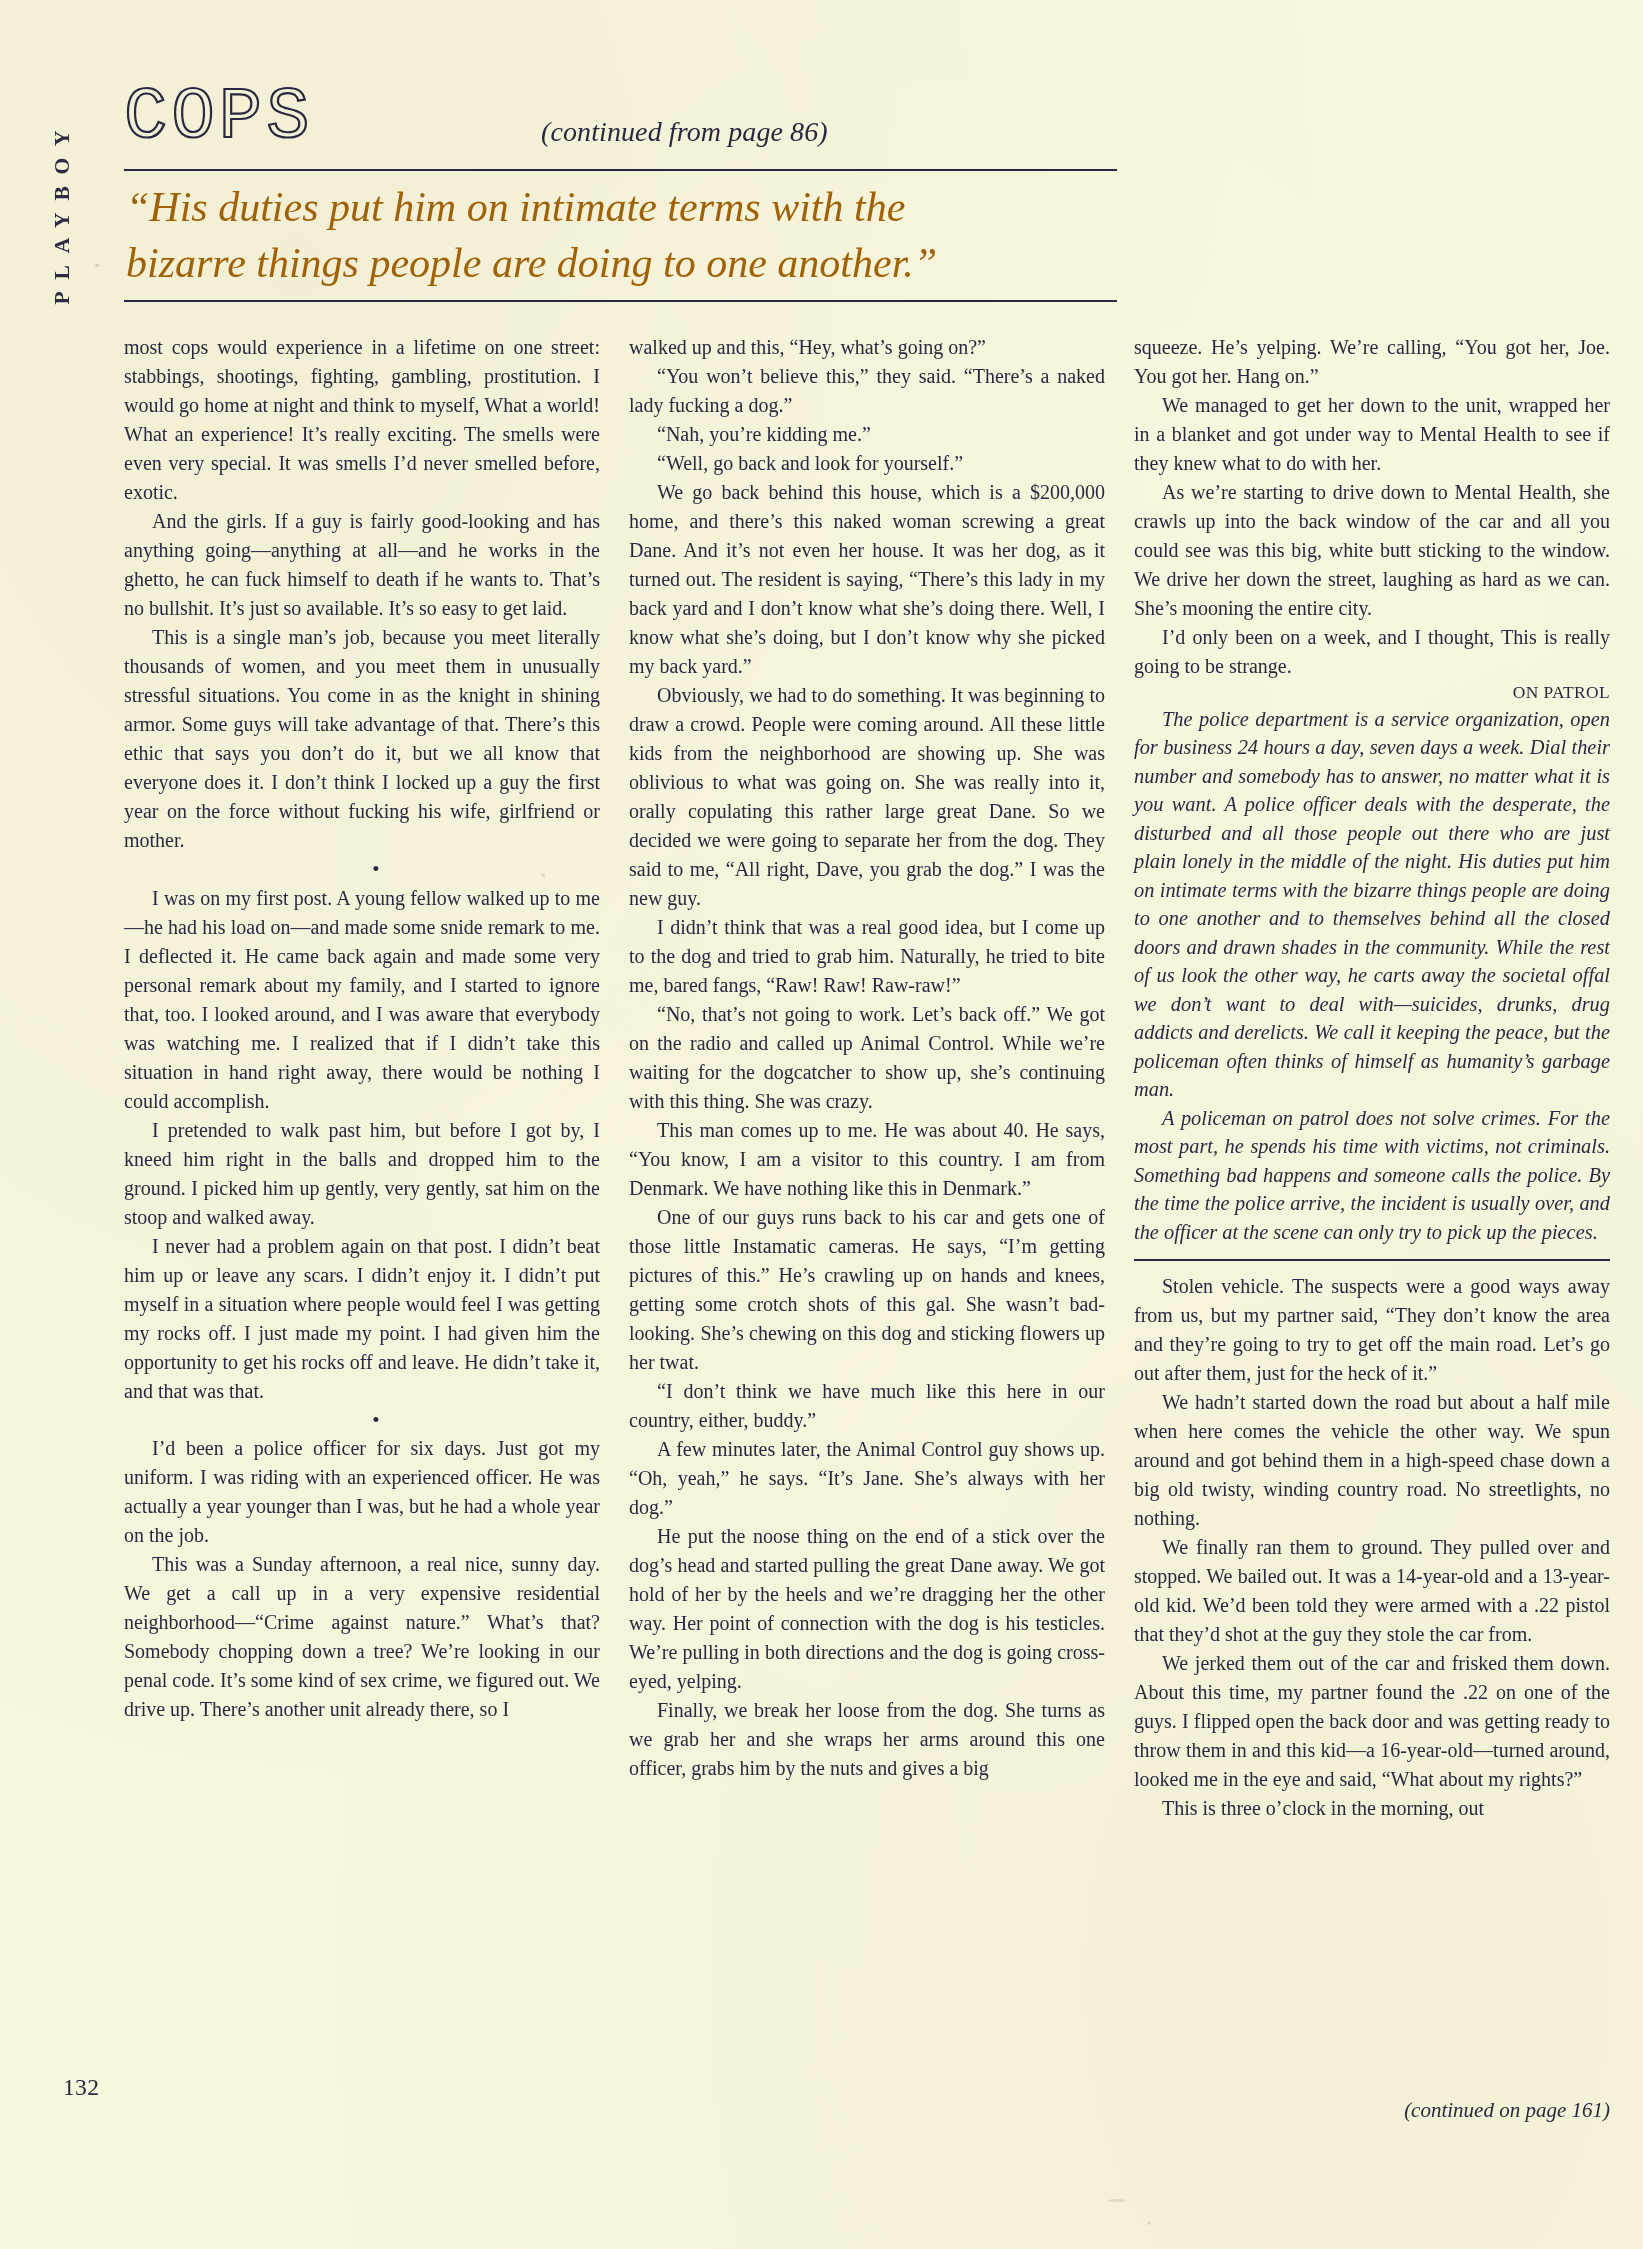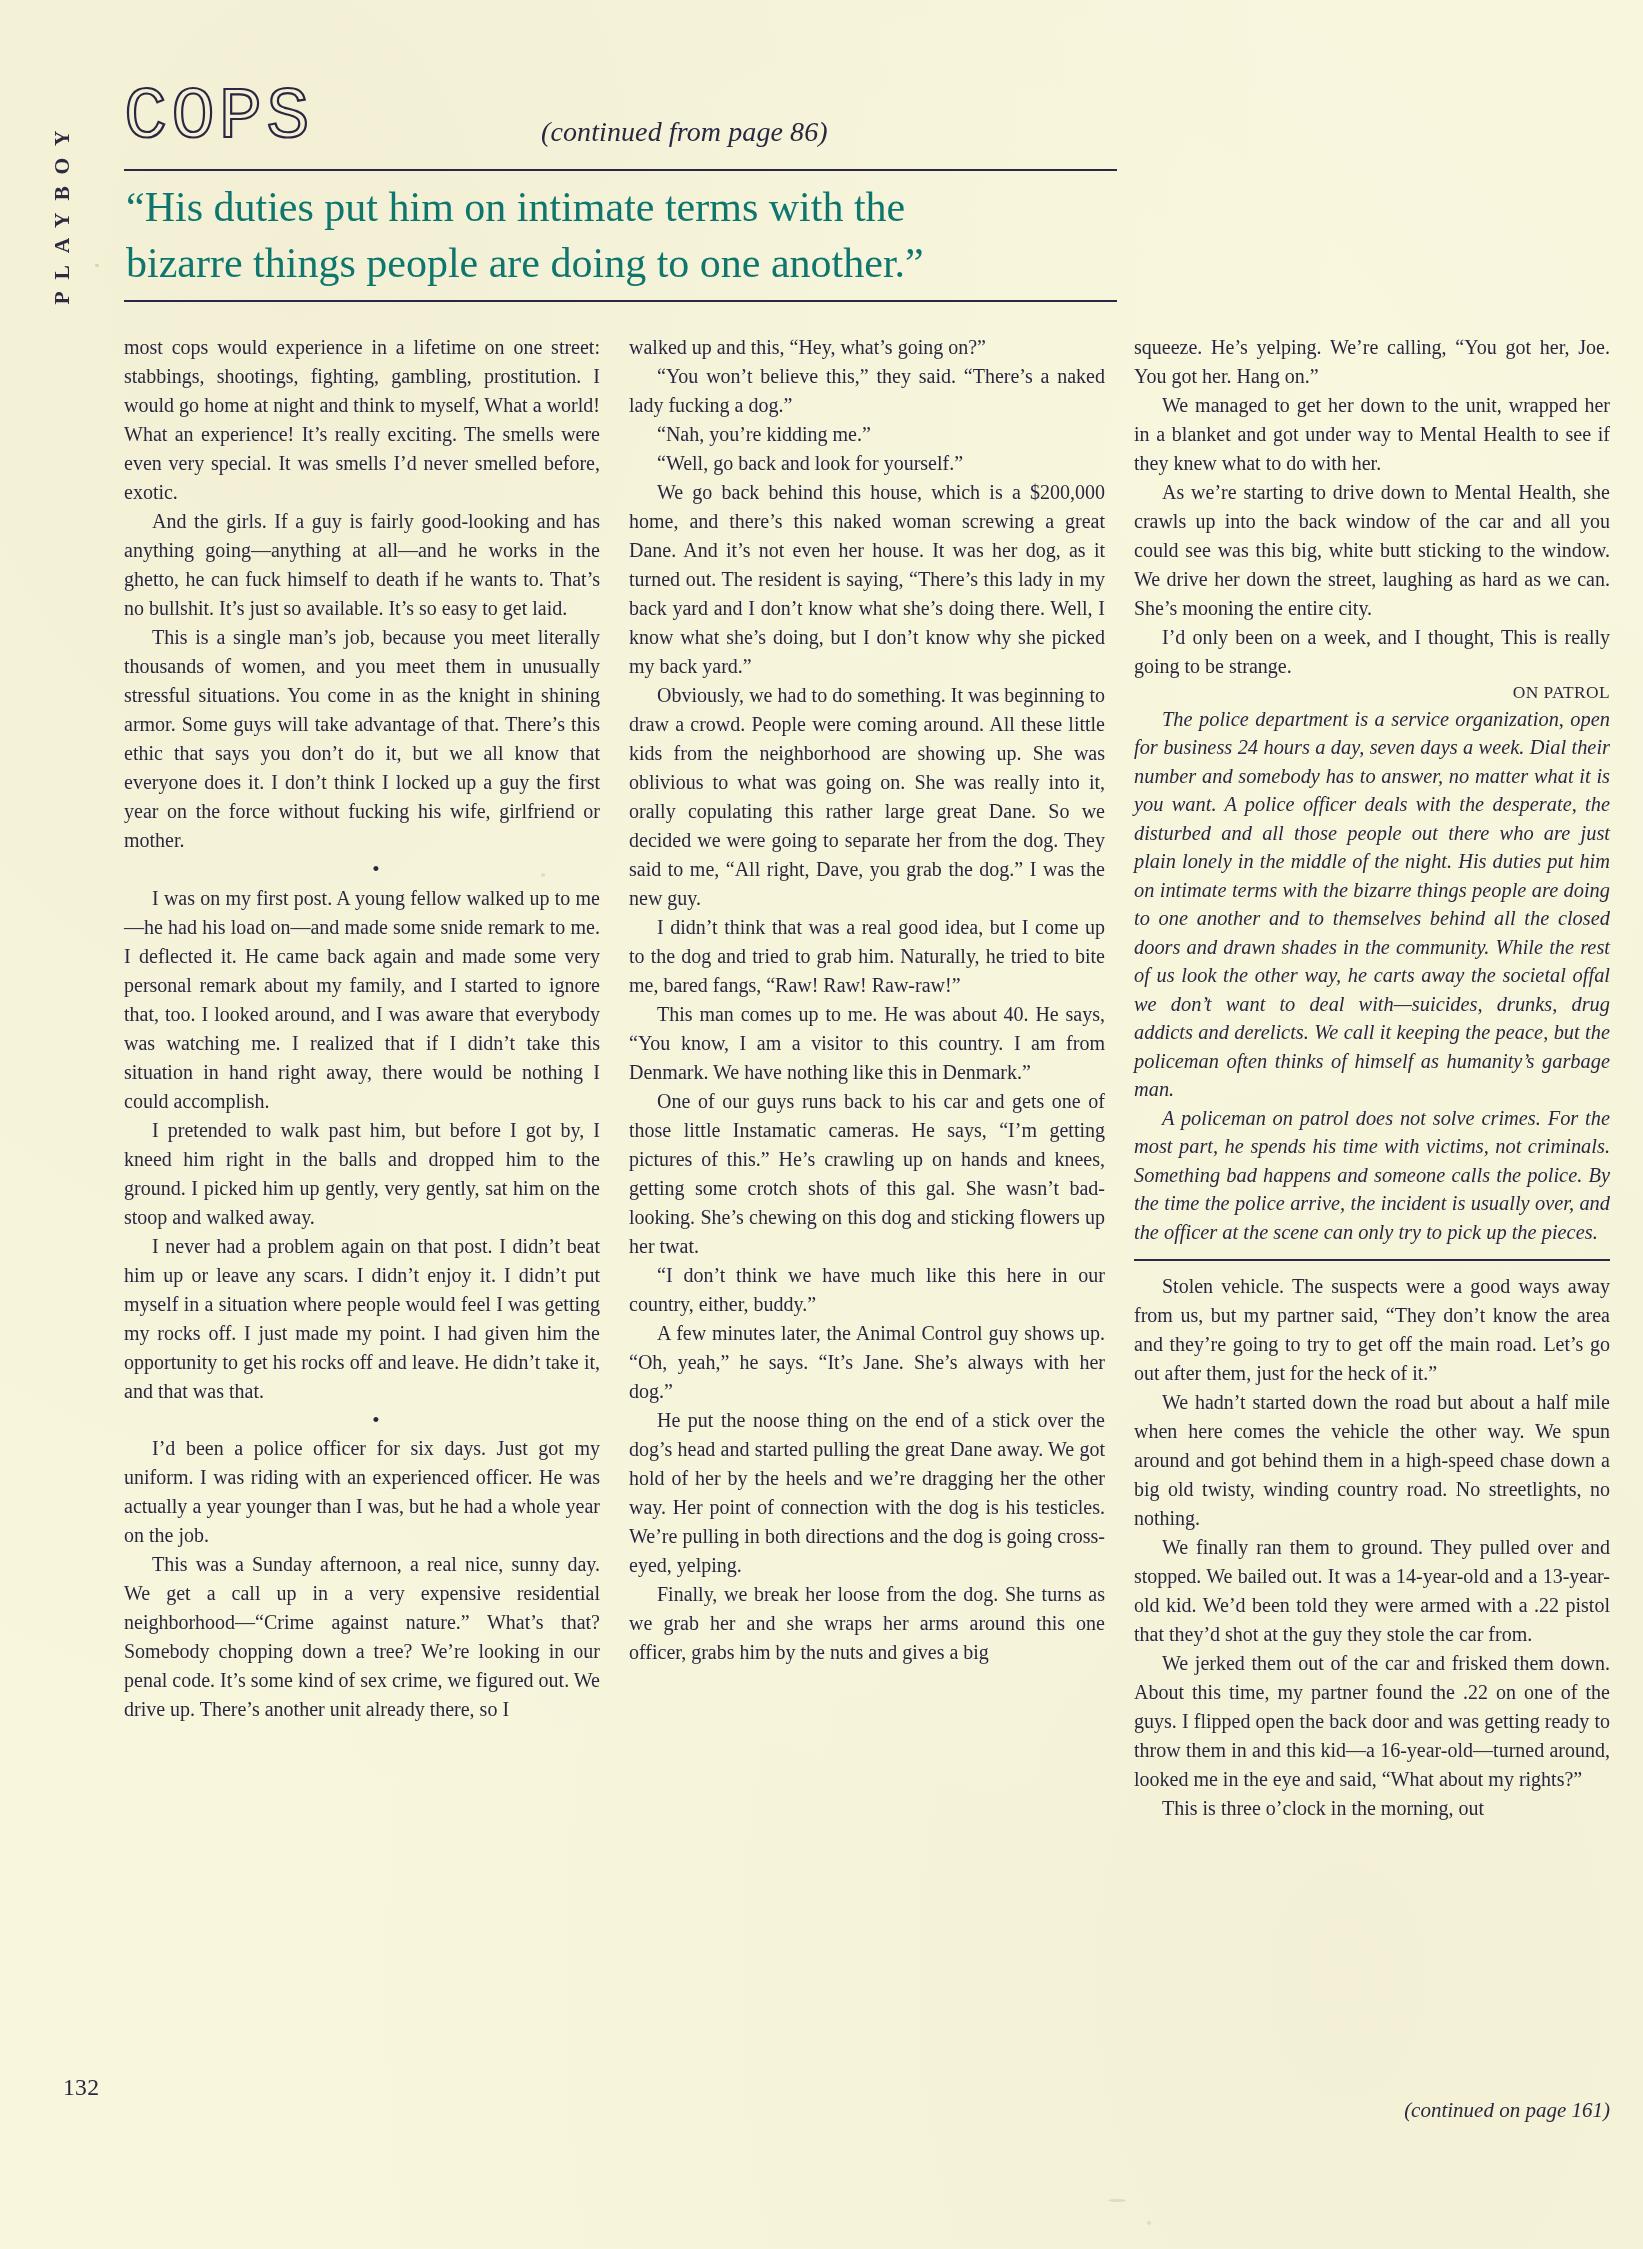--- a/index.html
+++ b/index.html
@@ -78,24 +78,25 @@
     position:absolute; left:124px; top:300px;
     width:993px; height:0;
     border-top:2.8px solid #2b2742;
   }
 
   
   .pullquote{
     position:absolute; left:126px; top:179px;
     width:991px;
     font-family:"Liberation Serif", serif;
+    font-style:italic;
     font-weight:400;
     font-size:42px;
     line-height:56px;
-    color:#0f766e;
+    color:#a16207;
     text-align:justify;
     text-align-last:left;
   }
   .pullquote .l2{ display:block; }
 
   
   .col{
     position:absolute;
     top:333px;
     width:476px;
@@ -210,20 +211,21 @@
       <p>This was a Sunday afternoon, a real nice, sunny day. We get a call up in a very expensive residential neighborhood—“Crime against nature.” What’s that? Somebody chopping down a tree? We’re looking in our penal code. It’s some kind of sex crime, we figured out. We drive up. There’s another unit already there, so I</p>
     </div>
   <div class="col" id="col2">
       <p class="noind">walked up and this, “Hey, what’s going on?”</p>
       <p>“You won’t believe this,” they said. “There’s a naked lady fucking a dog.”</p>
       <p>“Nah, you’re kidding me.”</p>
       <p>“Well, go back and look for yourself.”</p>
       <p>We go back behind this house, which is a $200,000 home, and there’s this naked woman screwing a great Dane. And it’s not even her house. It was her dog, as it turned out. The resident is saying, “There’s this lady in my back yard and I don’t know what she’s doing there. Well, I know what she’s doing, but I don’t know why she picked my back yard.”</p>
       <p>Obviously, we had to do something. It was beginning to draw a crowd. People were coming around. All these little kids from the neighborhood are showing up. She was oblivious to what was going on. She was really into it, orally copulating this rather large great Dane. So we decided we were going to separate her from the dog. They said to me, “All right, Dave, you grab the dog.” I was the new guy.</p>
       <p>I didn’t think that was a real good idea, but I come up to the dog and tried to grab him. Naturally, he tried to bite me, bared fangs, “Raw! Raw! Raw-raw!”</p>
+      <p>“No, that’s not going to work. Let’s back off.” We got on the radio and called up Animal Control. While we’re waiting for the dogcatcher to show up, she’s continuing with this thing. She was crazy.</p>
       <p>This man comes up to me. He was about 40. He says, “You know, I am a visitor to this country. I am from Denmark. We have nothing like this in Denmark.”</p>
       <p>One of our guys runs back to his car and gets one of those little Instamatic cameras. He says, “I’m getting pictures of this.” He’s crawling up on hands and knees, getting some crotch shots of this gal. She wasn’t bad-looking. She’s chewing on this dog and sticking flowers up her twat.</p>
       <p>“I don’t think we have much like this here in our country, either, buddy.”</p>
       <p>A few minutes later, the Animal Control guy shows up. “Oh, yeah,” he says. “It’s Jane. She’s always with her dog.”</p>
       <p>He put the noose thing on the end of a stick over the dog’s head and started pulling the great Dane away. We got hold of her by the heels and we’re dragging her the other way. Her point of connection with the dog is his testicles. We’re pulling in both directions and the dog is going cross-eyed, yelping.</p>
       <p>Finally, we break her loose from the dog. She turns as we grab her and she wraps her arms around this one officer, grabs him by the nuts and gives a big</p>
     </div>
   <div class="col" id="col3">
       <p class="noind">squeeze. He’s yelping. We’re calling, “You got her, Joe. You got her. Hang on.”</p>
       <p>We managed to get her down to the unit, wrapped her in a blanket and got under way to Mental Health to see if they knew what to do with her.</p>

